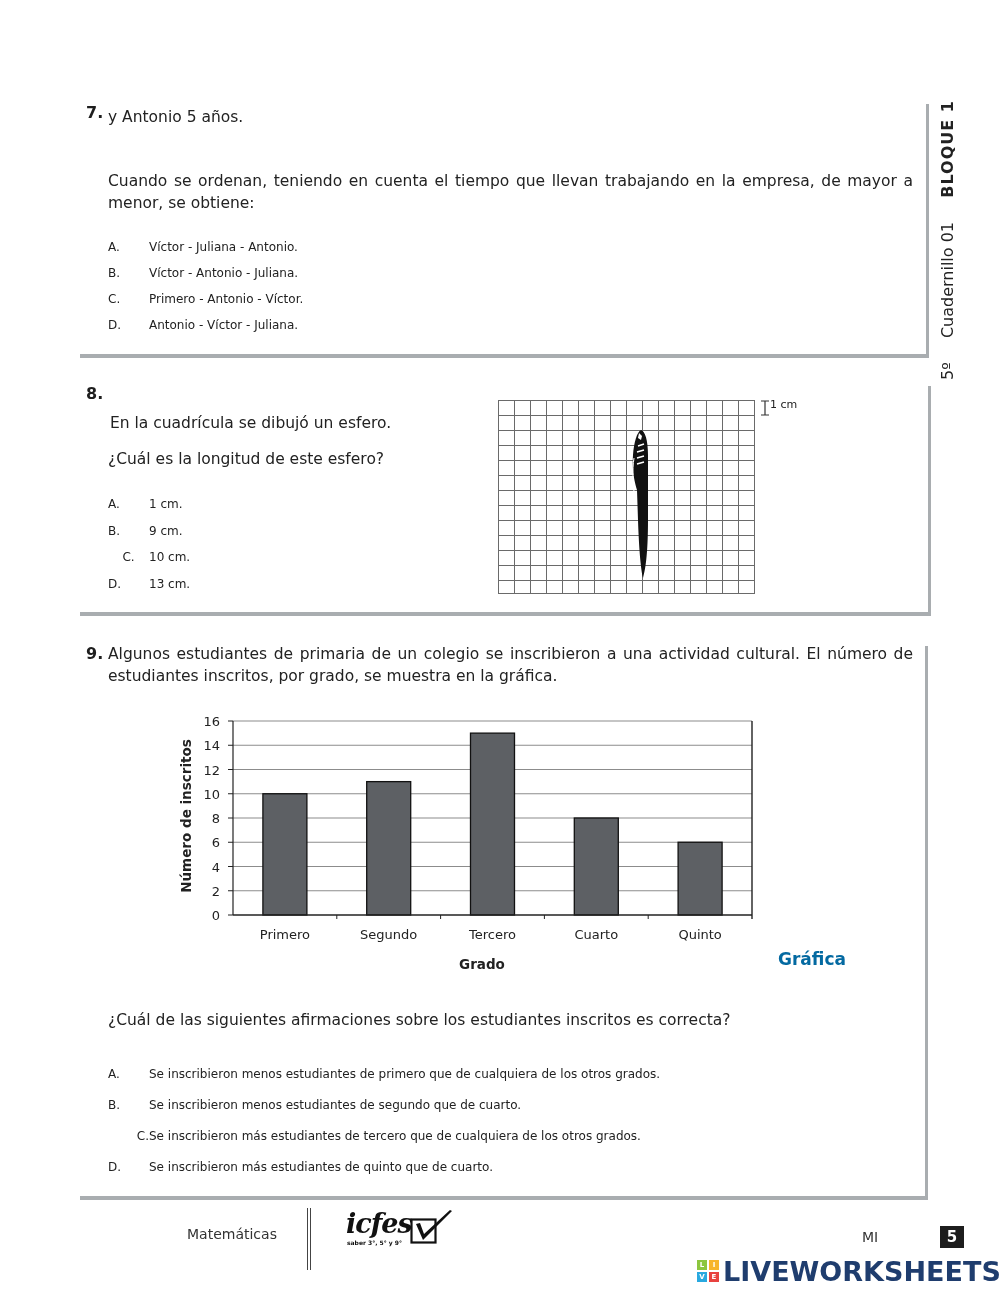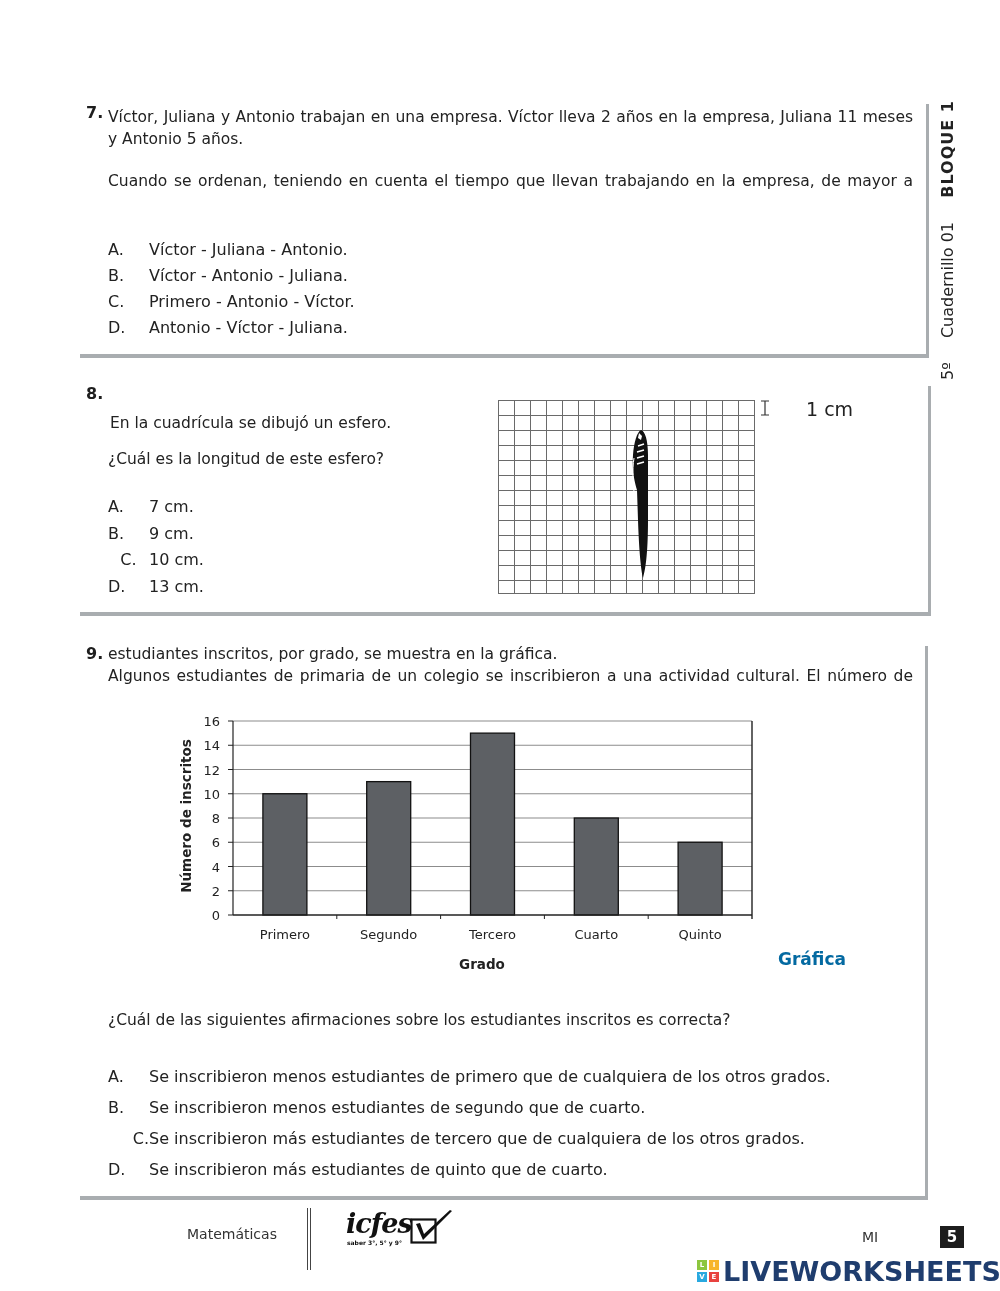--- a/index.html
+++ b/index.html
@@ -1,21 +1,21 @@
 <!DOCTYPE html>
 <html><head>
 <meta charset="utf-8">
 <style>
   * { box-sizing: border-box; margin: 0; padding: 0; }
   html, body { width: 1000px; height: 1291px; background: #ffffff; overflow: hidden; }
   body { position: relative; font-family: "DejaVu Sans", sans-serif; color: #1e1e1e; }
   .abs { position: absolute; }
   .txt { font-size: 15.5px; line-height: 22px; color: #222; }
   .qnum { font-weight: bold; font-size: 16px; }
-  .opt { position: absolute; font-size: 16px; color: #222; white-space: nowrap; }
+  .opt { position: absolute; font-size: 12px; color: #222; white-space: nowrap; }
   .opt .letter { display: inline-block; width: 41px; }
   .hline { position: absolute; height: 4px; background: #a9adb0; }
   .vline { position: absolute; width: 3px; background: #a9adb0; }
   .side { position: absolute; transform: rotate(-90deg); transform-origin: left top; white-space: nowrap; font-size: 16px; color: #222; }
   .side b { font-weight: bold; letter-spacing: 1px; }
   .grid-wrap { position: absolute; left: 498px; top: 400px; }
   .chart-svg text { font-family: "DejaVu Sans", sans-serif; }
   .footer-sub { font-size: 14px; color: #333; }
   .lw { font-family: "DejaVu Sans", sans-serif; font-weight: bold; color: #1f3d6e; font-size: 27px; letter-spacing: 0px; }
 </style>
@@ -26,39 +26,39 @@
   <span>5º</span>
   <span style="display:inline-block;width:14px;"></span>
   <span>Cuadernillo 01</span>
   <span style="display:inline-block;width:14px;"></span>
   <b>BLOQUE 1</b>
 </div>
 
 <section>
   <span class="abs qnum" style="left:86px; top:103px;">7.</span>
   <div class="abs txt" style="left:108px; top:106px; width:805px;">
-    <div style="text-align:justify; text-align-last:justify;">Víctor, Juliana y Antonio trabajan en una empresa. Víctor lleva 2 años en la empresa, Juliana 11 meses</div>
     <div>y Antonio 5 años.</div>
   </div>
   <div class="abs txt" style="left:108px; top:170px; width:805px;">
     <div style="text-align:justify; text-align-last:justify;">Cuando se ordenan, teniendo en cuenta el tiempo que llevan trabajando en la empresa, de mayor a</div>
+    <div>menor, se obtiene:</div>
   </div>
   <div class="opt" style="left:108px; top:240px;"><span class="letter">A.</span><span>Víctor - Juliana - Antonio.</span></div>
   <div class="opt" style="left:108px; top:266px;"><span class="letter">B.</span><span>Víctor - Antonio - Juliana.</span></div>
   <div class="opt" style="left:108px; top:292px;"><span class="letter">C.</span><span>Primero - Antonio - Víctor.</span></div>
   <div class="opt" style="left:108px; top:318px;"><span class="letter">D.</span><span>Antonio - Víctor - Juliana.</span></div>
   <div class="vline" style="left:926px; top:104px; height:252px;"></div>
   <div class="hline" style="left:80px; top:354px; width:849px;"></div>
 </section>
 
 <section>
   <span class="abs qnum" style="left:86px; top:384px;">8.</span>
   <span class="abs txt" style="left:110px; top:383px;margin-top:29px;">En la cuadrícula se dibujó un esfero.</span>
   <span class="abs txt" style="left:108px; top:448px;">¿Cuál es la longitud de este esfero?</span>
-  <div class="opt" style="left:108px; top:497px;"><span class="letter">A.</span><span>7 cm.</span></div>
+  <div class="opt" style="left:108px; top:497px;"><span class="letter">A.</span><span>1 cm.</span></div>
   <div class="opt" style="left:108px; top:524px;"><span class="letter">B.</span><span>9 cm.</span></div>
   <div class="opt" style="left:108px; top:550px;text-align:center;"><span class="letter">C.</span><span>10 cm.</span></div>
   <div class="opt" style="left:108px; top:577px;"><span class="letter">D.</span><span>13 cm.</span></div>
 
   <div class="grid-wrap">
     <svg width="300" height="200" viewBox="0 0 300 200">
       <g stroke="#6a6a6a" stroke-width="1" fill="none">
         <rect x="0.5" y="0.5" width="256" height="193"></rect>
         <path d="M16.5 0 V194 M32.5 0 V194 M48.5 0 V194 M64.5 0 V194 M80.5 0 V194 M96.5 0 V194 M112.5 0 V194 M128.5 0 V194 M144.5 0 V194 M160.5 0 V194 M176.5 0 V194 M192.5 0 V194 M208.5 0 V194 M224.5 0 V194 M240.5 0 V194"></path>
         <path d="M0 15.5 H257 M0 30.5 H257 M0 45.5 H257 M0 60.5 H257 M0 75.5 H257 M0 90.5 H257 M0 105.5 H257 M0 120.5 H257 M0 135.5 H257 M0 150.5 H257 M0 165.5 H257 M0 180.5 H257"></path>
@@ -69,31 +69,31 @@
       </g>
 
       <g>
         <path d="M143 30 C147 31 150 40 150 55 L150 120 C150 150 148 168 145 178 C143 170 141 150 140 120 L139 90 C136 80 134 70 135 55 C136 42 139 32 143 30 Z" fill="#111"></path>
         <path d="M141 33 L144 36 L143 40 L140 38 Z" fill="#fff"></path>
         <path d="M140 46 L146 44 M139 52 L146 50 M139 58 L146 56 M139 64 L146 62" stroke="#fff" stroke-width="1.4"></path>
         <path d="M136 58 C134 70 135 85 137 100" stroke="#fff" stroke-width="1" fill="none"></path>
       </g>
     </svg>
   </div>
-  <span class="abs" style="left:770px; top:398px; font-size:19px; color:#222;margin-left:36px;">1 cm</span>
+  <span class="abs" style="left:770px; top:398px; font-size:11px; color:#222;">1 cm</span>
 
   <div class="vline" style="left:928px; top:386px; height:228px;"></div>
   <div class="hline" style="left:80px; top:612px; width:851px;"></div>
 </section>
 
 <section>
   <span class="abs qnum" style="left:86px; top:644px;">9.</span>
   <div class="abs txt" style="left:108px; top:643px; width:805px;">
+    <div style="text-align:justify; text-align-last:justify;">Algunos estudiantes de primaria de un colegio se inscribieron a una actividad cultural. El número de</div>
     <div>estudiantes inscritos, por grado, se muestra en la gráfica.</div>
-    <div style="text-align:justify; text-align-last:justify;">Algunos estudiantes de primaria de un colegio se inscribieron a una actividad cultural. El número de</div>
   </div>
 
   <svg class="abs chart-svg" style="left:170px; top:705px;" width="690" height="275" viewBox="0 0 690 275">
     <g id="chart-grid">
         <line x1="63" x2="582" y1="185.75" y2="185.75" stroke="#8c8c8c" stroke-width="1.2"></line>
         <line x1="63" x2="582" y1="161.5" y2="161.5" stroke="#8c8c8c" stroke-width="1.2"></line>
         <line x1="63" x2="582" y1="137.25" y2="137.25" stroke="#8c8c8c" stroke-width="1.2"></line>
         <line x1="63" x2="582" y1="113" y2="113" stroke="#8c8c8c" stroke-width="1.2"></line>
         <line x1="63" x2="582" y1="88.75" y2="88.75" stroke="#8c8c8c" stroke-width="1.2"></line>
         <line x1="63" x2="582" y1="64.5" y2="64.5" stroke="#8c8c8c" stroke-width="1.2"></line>

